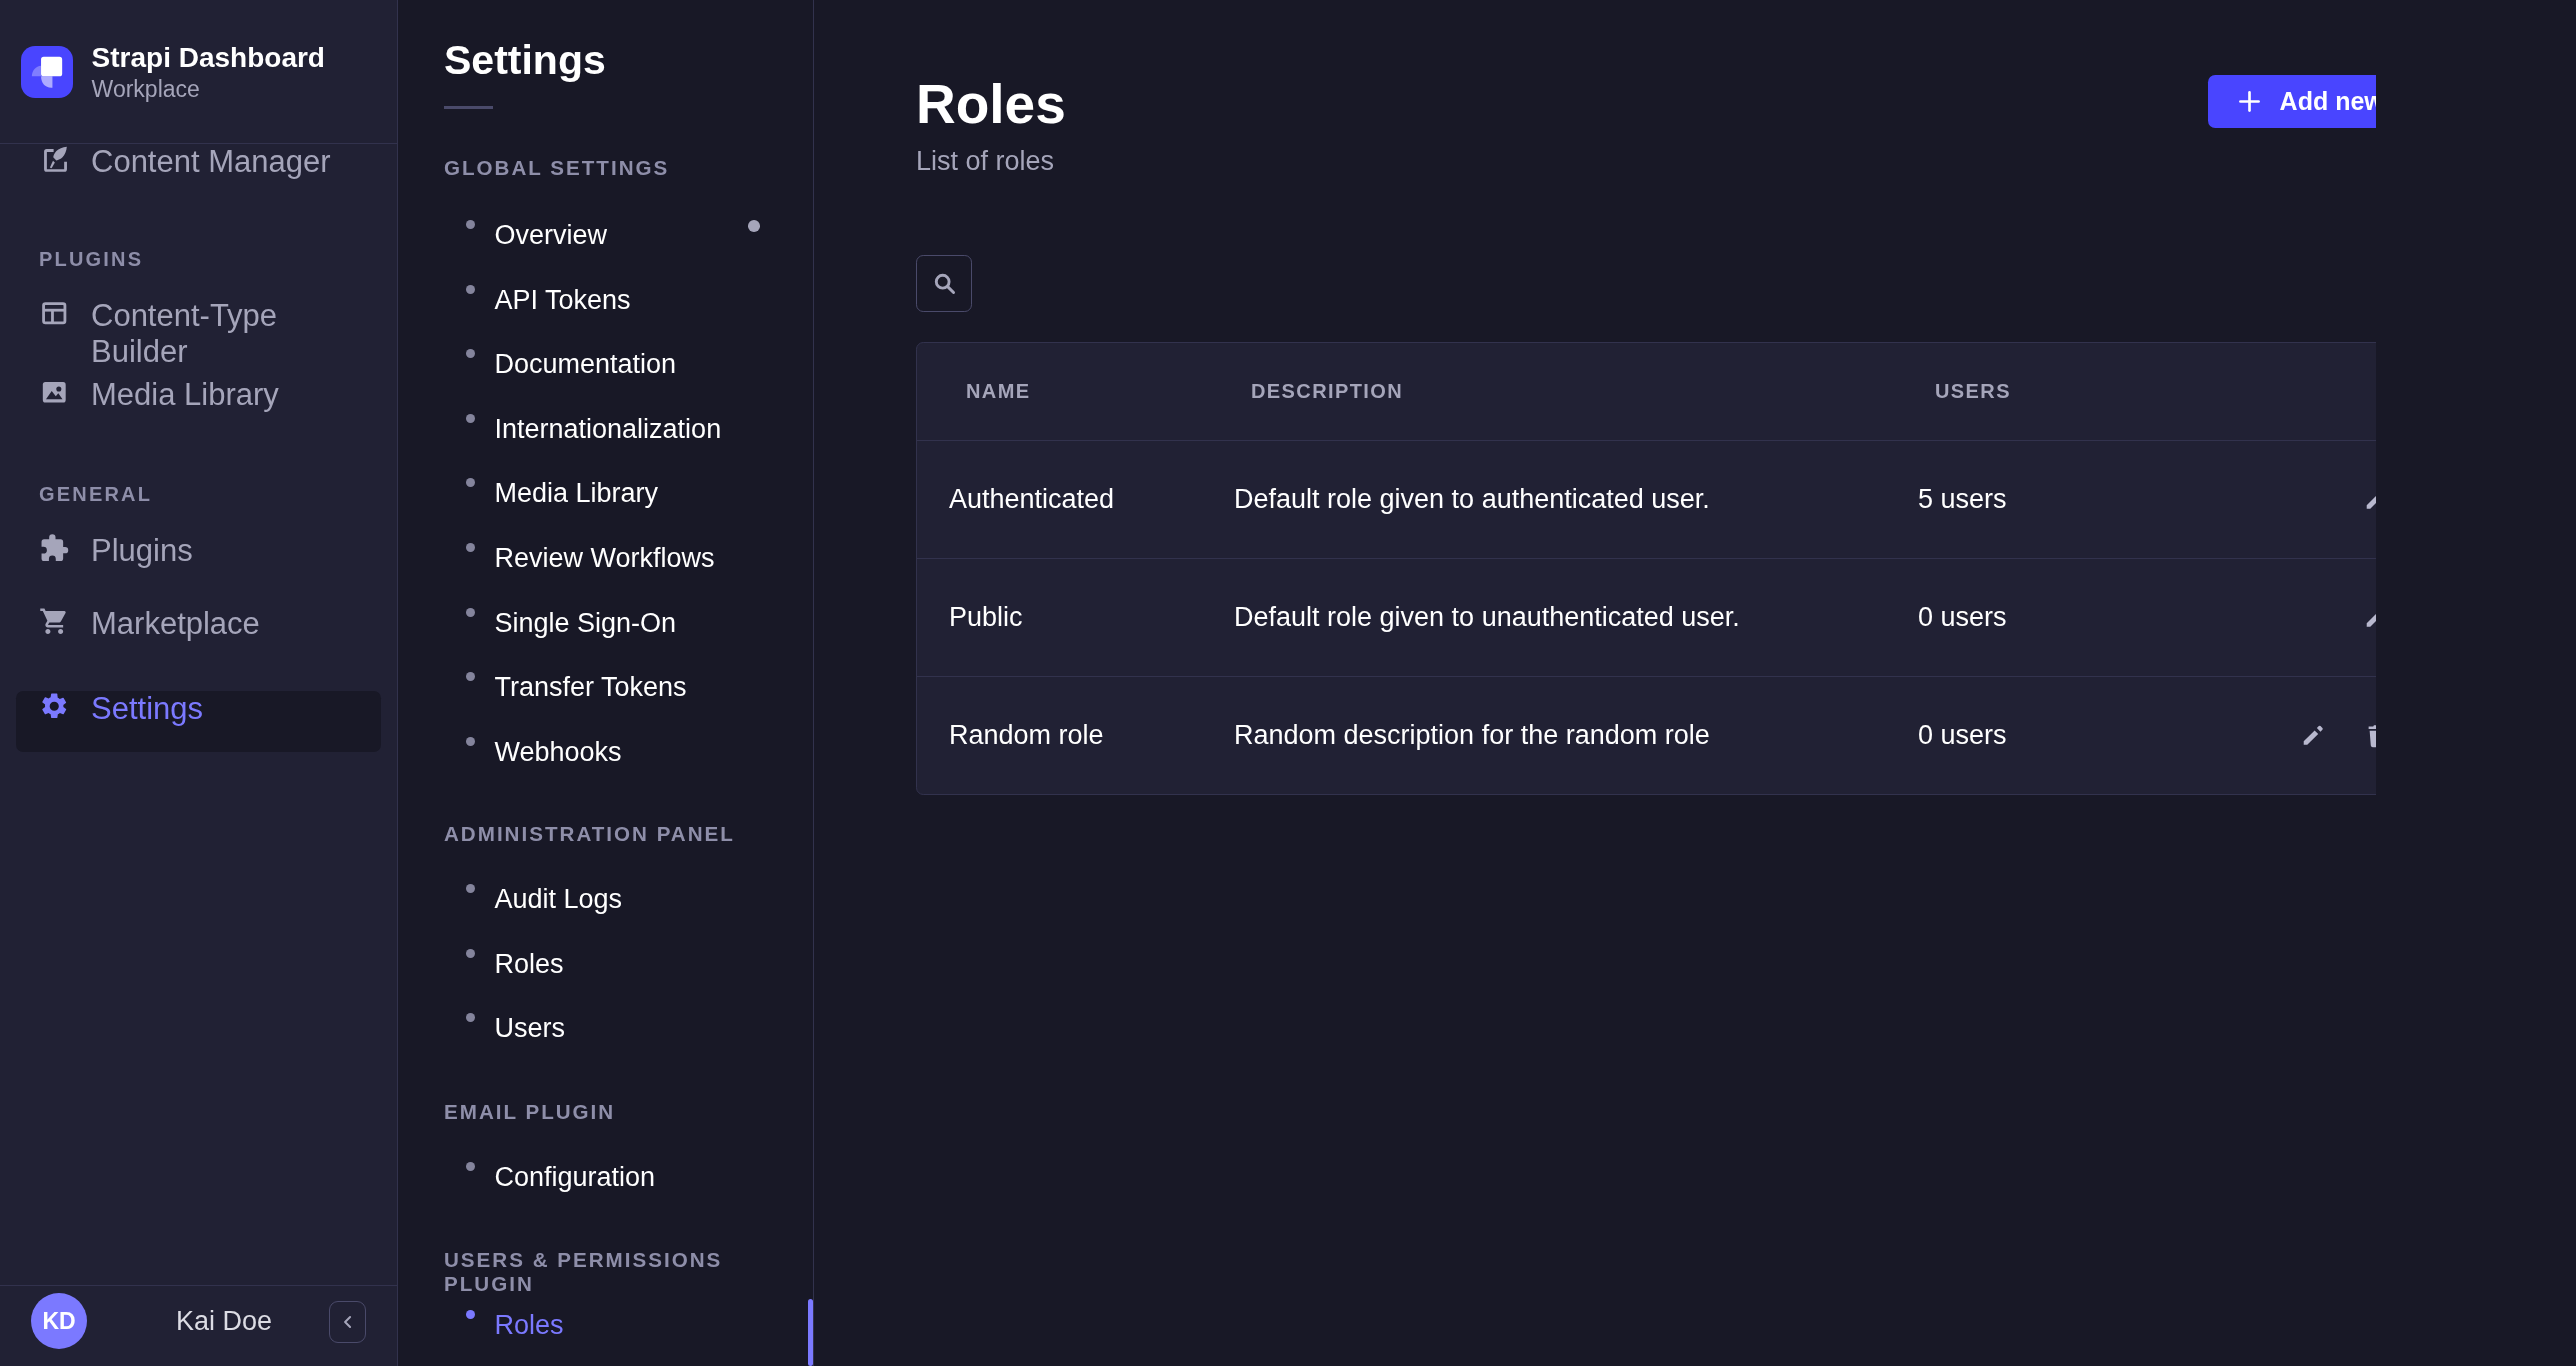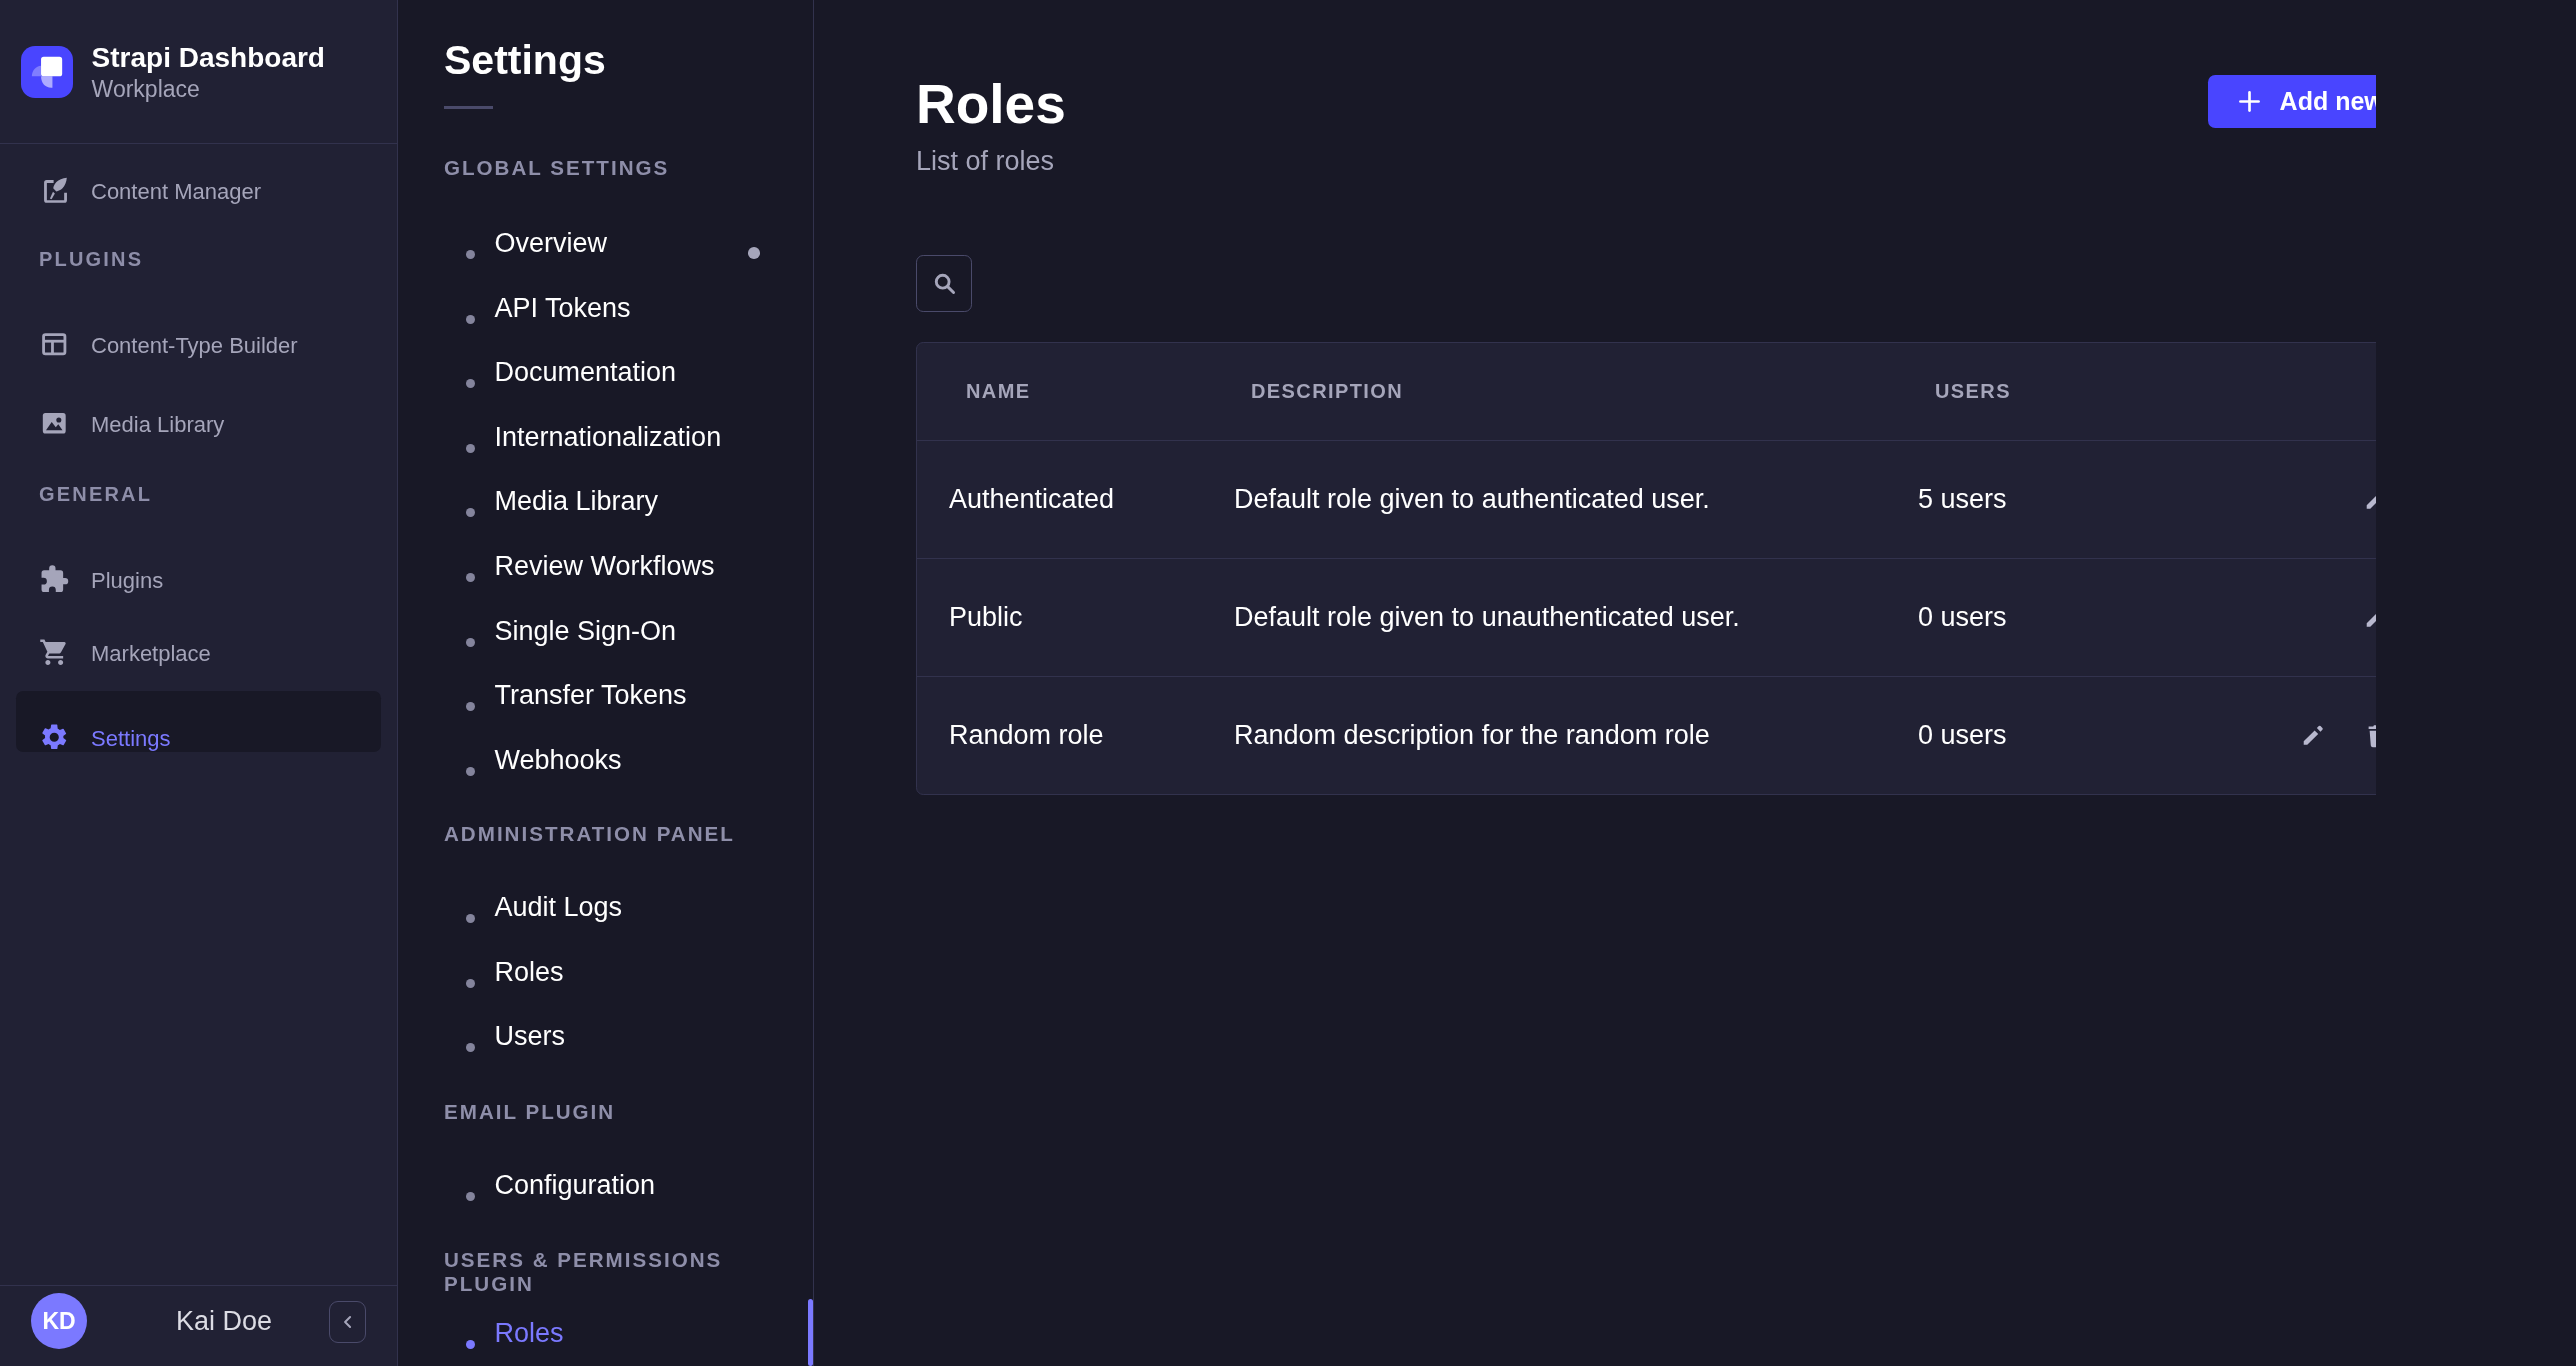--- a/index.html
+++ b/index.html
@@ -11,22 +11,22 @@
   .mainnav { position: absolute; left: 0; top: 0; width: 398px; height: 1366px;
              background: #212134; border-right: 0.9px solid #32324d; }
   .brand { position: absolute; left: 0; top: 0; width: 100%; height: 144px;
            border-bottom: 0.9px solid #32324d; display: flex; align-items: center; padding-left: 20.6px; }
   .brand-logo { width: 52px; height: 52px; flex: 0 0 52px; }
   .brand-text { margin-left: 19px; }
   .brand-title { font-size: 28px; font-weight: 700; color: #ffffff; line-height: 1.25; }
   .brand-sub { font-size: 23px; color: #a5a5ba; line-height: 1.25; }
 
   .nav-item { position: absolute; left: 16px; width: 365px; height: 61px; border-radius: 7.2px;
-              display: flex; align-items: flex-end; padding-left: 23px; cursor: pointer;
-              color: #a5a5ba; font-size: 22px; font-weight: 500; }
+              display: flex; align-items: flex-start; padding-left: 23px; cursor: pointer;
+              color: #a5a5ba; font-size: 31px; font-weight: 500; }
   .nav-item .ni-icon { width: 30.5px; height: 30.5px; flex: 0 0 30.5px; display: flex; align-items: center; justify-content: center; }
   .nav-item .ni-label { margin-left: 21.5px; }
   .nav-item.active { background: #181826; color: #7b79ff; }
   .nav-header { position: absolute; left: 39px; font-size: 20px; font-weight: 700;
                 letter-spacing: 2.2px; color: #8e8ea9; }
 
   .mainnav-footer-divider { position: absolute; left: 0; top: 1285px; width: 100%; height: 0.9px; background: #32324d; }
   .avatar { position: absolute; left: 31px; top: 1293px; width: 56px; height: 56px; border-radius: 50%;
             background: #7b79ff; color: #ffffff; font-size: 23px; font-weight: 700;
             display: flex; align-items: center; justify-content: center; cursor: pointer; }
@@ -36,21 +36,21 @@
                   display: flex; align-items: center; justify-content: center; cursor: pointer; }
 
   
   .subnav { position: absolute; left: 398px; top: 0; width: 416px; height: 1366px;
             background: #181826; border-right: 0.9px solid #32324d; }
   .subnav-title { position: absolute; left: 46px; top: 37px; font-size: 41px; font-weight: 700; color: #ffffff; }
   .subnav-divider { position: absolute; left: 46px; top: 106px; width: 49px; height: 2.7px; background: #4a4a6a; }
   .sub-header { position: absolute; left: 46px; font-size: 20.6px; font-weight: 700;
                 letter-spacing: 2px; color: #8e8ea9; }
   .sub-item { position: absolute; left: 46px; width: 352px; height: 39px;
-              display: flex; align-items: flex-end; cursor: pointer;
+              display: flex; align-items: flex-start; cursor: pointer;
               color: #ffffff; font-size: 27px; font-weight: 500; }
   .sub-item .bullet { width: 9px; height: 9px; border-radius: 50%; background: #84849c; margin-left: 21.5px; flex: 0 0 9px; }
   .sub-item .si-label { margin-left: 20px; }
   .sub-item.active { color: #7b79ff; }
   .sub-item.active .bullet { background: #7b79ff; }
   .sub-item .notif-dot { position: absolute; right: 36px; width: 11.7px; height: 11.7px; border-radius: 50%; background: #a5a5ba; }
   .subnav-scrollthumb { position: absolute; right: 0; top: 1299px; width: 5.4px; height: 67px;
                         background: #7b79ff; border-radius: 2.7px; cursor: pointer; }
 
   

